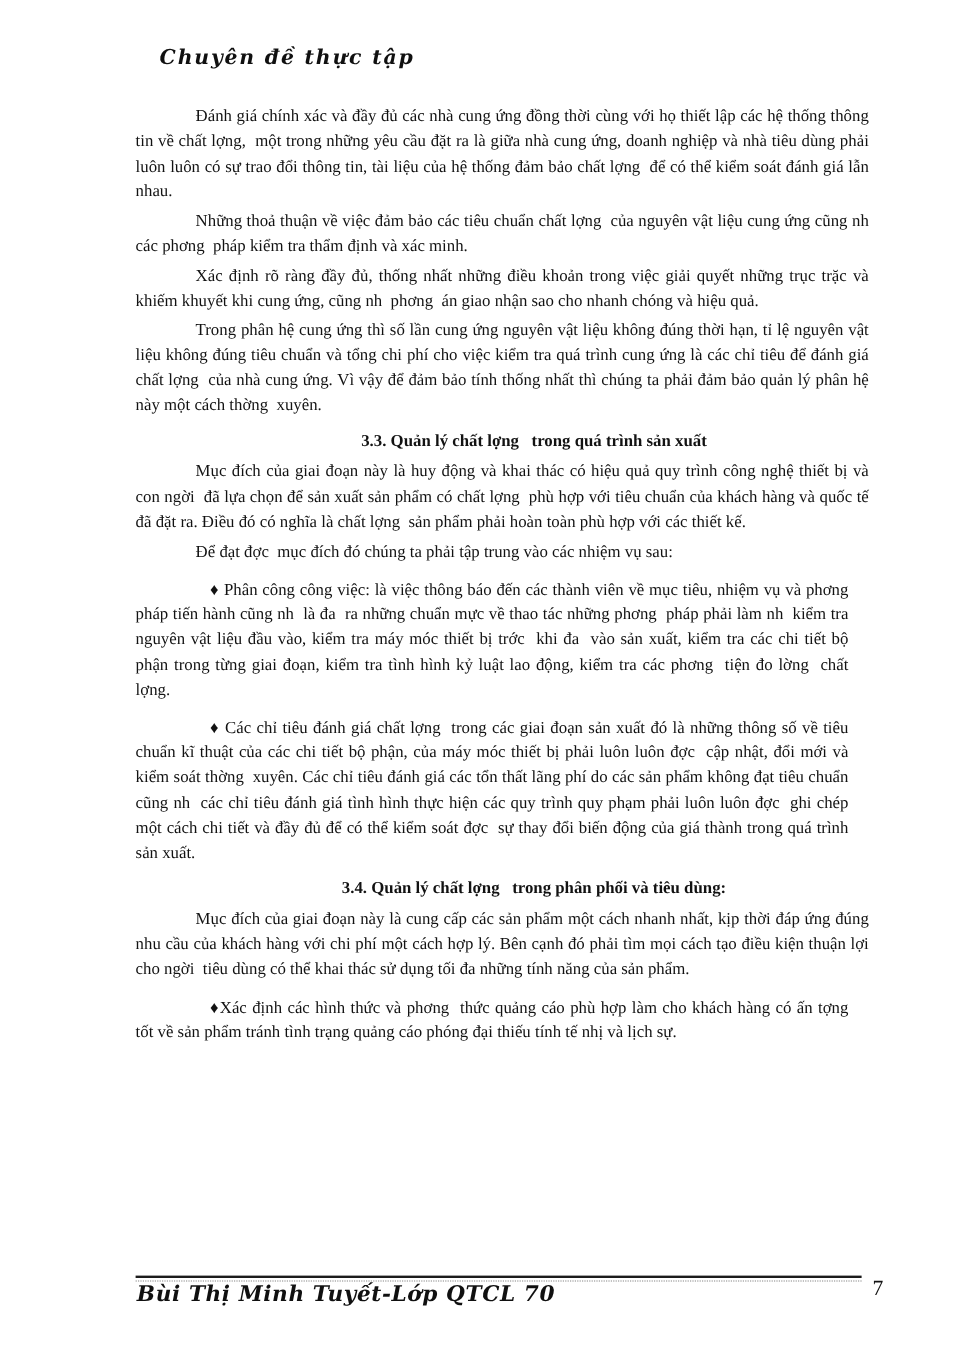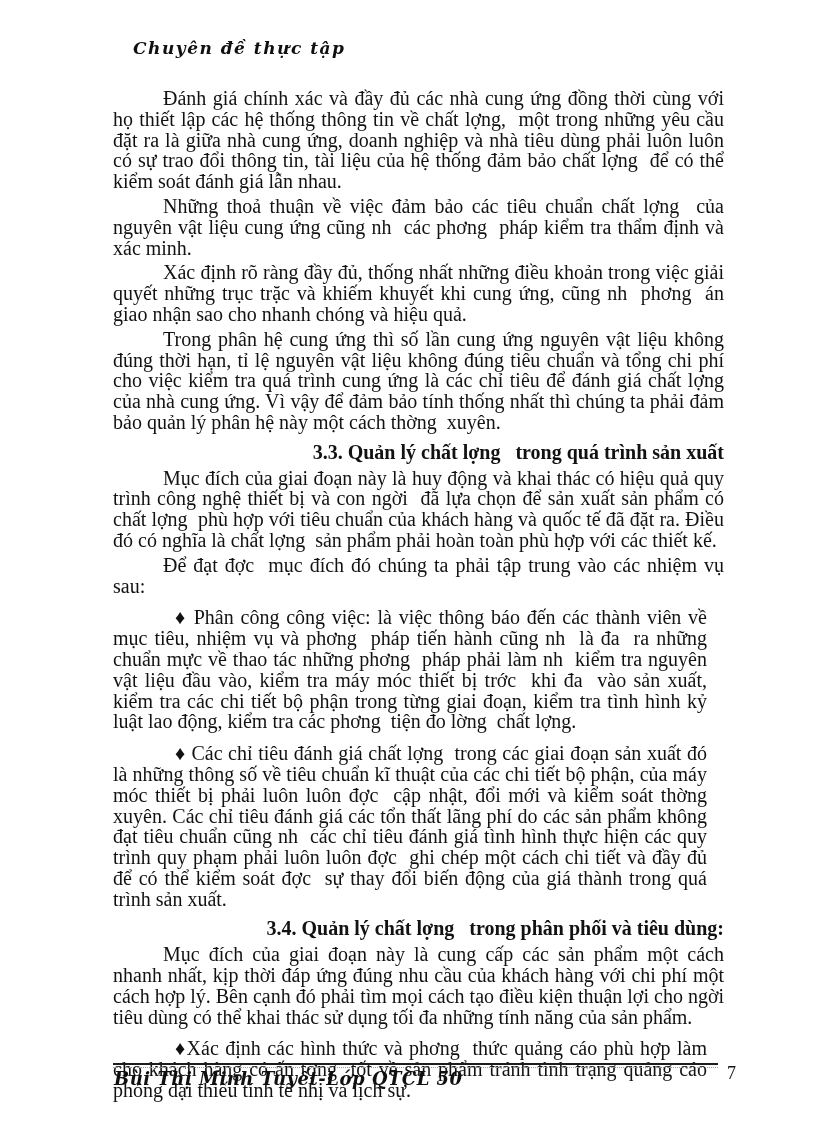--- a/index.html
+++ b/index.html
@@ -25,38 +25,38 @@
     font-weight: bold;
     font-size: 17px;
     letter-spacing: 1.5px;
     color: #101010;
   }
   .body-text {
     position: absolute;
     left: 113px;
     top: 84px;
     width: 611px;
-    font-size: 20px;
+    font-size: 14px;
     line-height: 20.8px;
     text-align: justify;
     white-space: pre-wrap;
   }
   .body-text p {
     margin: 0;
     padding: 0;
   }
   .body-text p.para {
     margin: 4px 0 4px 0;
     text-indent: 50px;
   }
   .body-text p.heading {
     margin: 9px 0 5px 53px;
     font-weight: bold;
     text-indent: 0;
-    text-align: right;
+    text-align: center;
   }
   .body-text p.bullet {
     margin: 11px 17px 4px 0;
     text-indent: 62px;
   }
   .footer-rule-solid {
     position: absolute;
     left: 113px;
     top: 1063px;
     width: 605px;
@@ -95,17 +95,17 @@
 
 <div class="page">
 
   <div class="running-header">Chuyên đề thực tập</div>
 
   <div class="body-text"><p class="para">Đánh giá chính xác và đầy đủ các nhà cung ứng đồng thời cùng với họ thiết lập các hệ thống thông tin về chất lợng,  một trong những yêu cầu đặt ra là giữa nhà cung ứng, doanh nghiệp và nhà tiêu dùng phải luôn luôn có sự trao đổi thông tin, tài liệu của hệ thống đảm bảo chất lợng  để có thể kiểm soát đánh giá lẫn nhau.</p><p class="para">Những thoả thuận về việc đảm bảo các tiêu chuẩn chất lợng  của nguyên vật liệu cung ứng cũng nh  các phơng  pháp kiểm tra thẩm định và xác minh.</p><p class="para">Xác định rõ ràng đầy đủ, thống nhất những điều khoản trong việc giải quyết những trục trặc và khiếm khuyết khi cung ứng, cũng nh  phơng  án giao nhận sao cho nhanh chóng và hiệu quả.</p><p class="para">Trong phân hệ cung ứng thì số lần cung ứng nguyên vật liệu không đúng thời hạn, tỉ lệ nguyên vật liệu không đúng tiêu chuẩn và tổng chi phí cho việc kiểm tra quá trình cung ứng là các chỉ tiêu để đánh giá chất lợng  của nhà cung ứng. Vì vậy để đảm bảo tính thống nhất thì chúng ta phải đảm bảo quản lý phân hệ này một cách thờng  xuyên.</p><p class="heading">3.3. Quản lý chất lợng   trong quá trình sản xuất</p><p class="para">Mục đích của giai đoạn này là huy động và khai thác có hiệu quả quy trình công nghệ thiết bị và con ngời  đã lựa chọn để sản xuất sản phẩm có chất lợng  phù hợp với tiêu chuẩn của khách hàng và quốc tế đã đặt ra. Điều đó có nghĩa là chất lợng  sản phẩm phải hoàn toàn phù hợp với các thiết kế.</p><p class="para">Để đạt đợc  mục đích đó chúng ta phải tập trung vào các nhiệm vụ sau:</p><p class="bullet">♦ Phân công công việc: là việc thông báo đến các thành viên về mục tiêu, nhiệm vụ và phơng  pháp tiến hành cũng nh  là đa  ra những chuẩn mực về thao tác những phơng  pháp phải làm nh  kiểm tra nguyên vật liệu đầu vào, kiểm tra máy móc thiết bị trớc  khi đa  vào sản xuất, kiểm tra các chi tiết bộ phận trong từng giai đoạn, kiểm tra tình hình kỷ luật lao động, kiểm tra các phơng  tiện đo lờng  chất lợng.</p><p class="bullet">♦ Các chỉ tiêu đánh giá chất lợng  trong các giai đoạn sản xuất đó là những thông số về tiêu chuẩn kĩ thuật của các chi tiết bộ phận, của máy móc thiết bị phải luôn luôn đợc  cập nhật, đổi mới và kiểm soát thờng  xuyên. Các chỉ tiêu đánh giá các tổn thất lãng phí do các sản phẩm không đạt tiêu chuẩn cũng nh  các chỉ tiêu đánh giá tình hình thực hiện các quy trình quy phạm phải luôn luôn đợc  ghi chép một cách chi tiết và đầy đủ để có thể kiểm soát đợc  sự thay đổi biến động của giá thành trong quá trình sản xuất.</p><p class="heading">3.4. Quản lý chất lợng   trong phân phối và tiêu dùng:</p><p class="para">Mục đích của giai đoạn này là cung cấp các sản phẩm một cách nhanh nhất, kịp thời đáp ứng đúng nhu cầu của khách hàng với chi phí một cách hợp lý. Bên cạnh đó phải tìm mọi cách tạo điều kiện thuận lợi cho ngời  tiêu dùng có thể khai thác sử dụng tối đa những tính năng của sản phẩm.</p><p class="bullet">♦Xác định các hình thức và phơng  thức quảng cáo phù hợp làm cho khách hàng có ấn tợng  tốt về sản phẩm tránh tình trạng quảng cáo phóng đại thiếu tính tế nhị và lịch sự.</p></div>
 
   <div class="footer-rule-solid"></div>
   <div class="footer-rule-dotted"></div>
 
-  <div class="footer-author">Bùi Thị Minh Tuyết-Lớp QTCL 50</div>
+  <div class="footer-author">Bùi Thị Minh Tuyết-Lớp QTCL 70</div>
 
   <div class="page-number">7</div>
 
 </div>
 
 </body></html>

